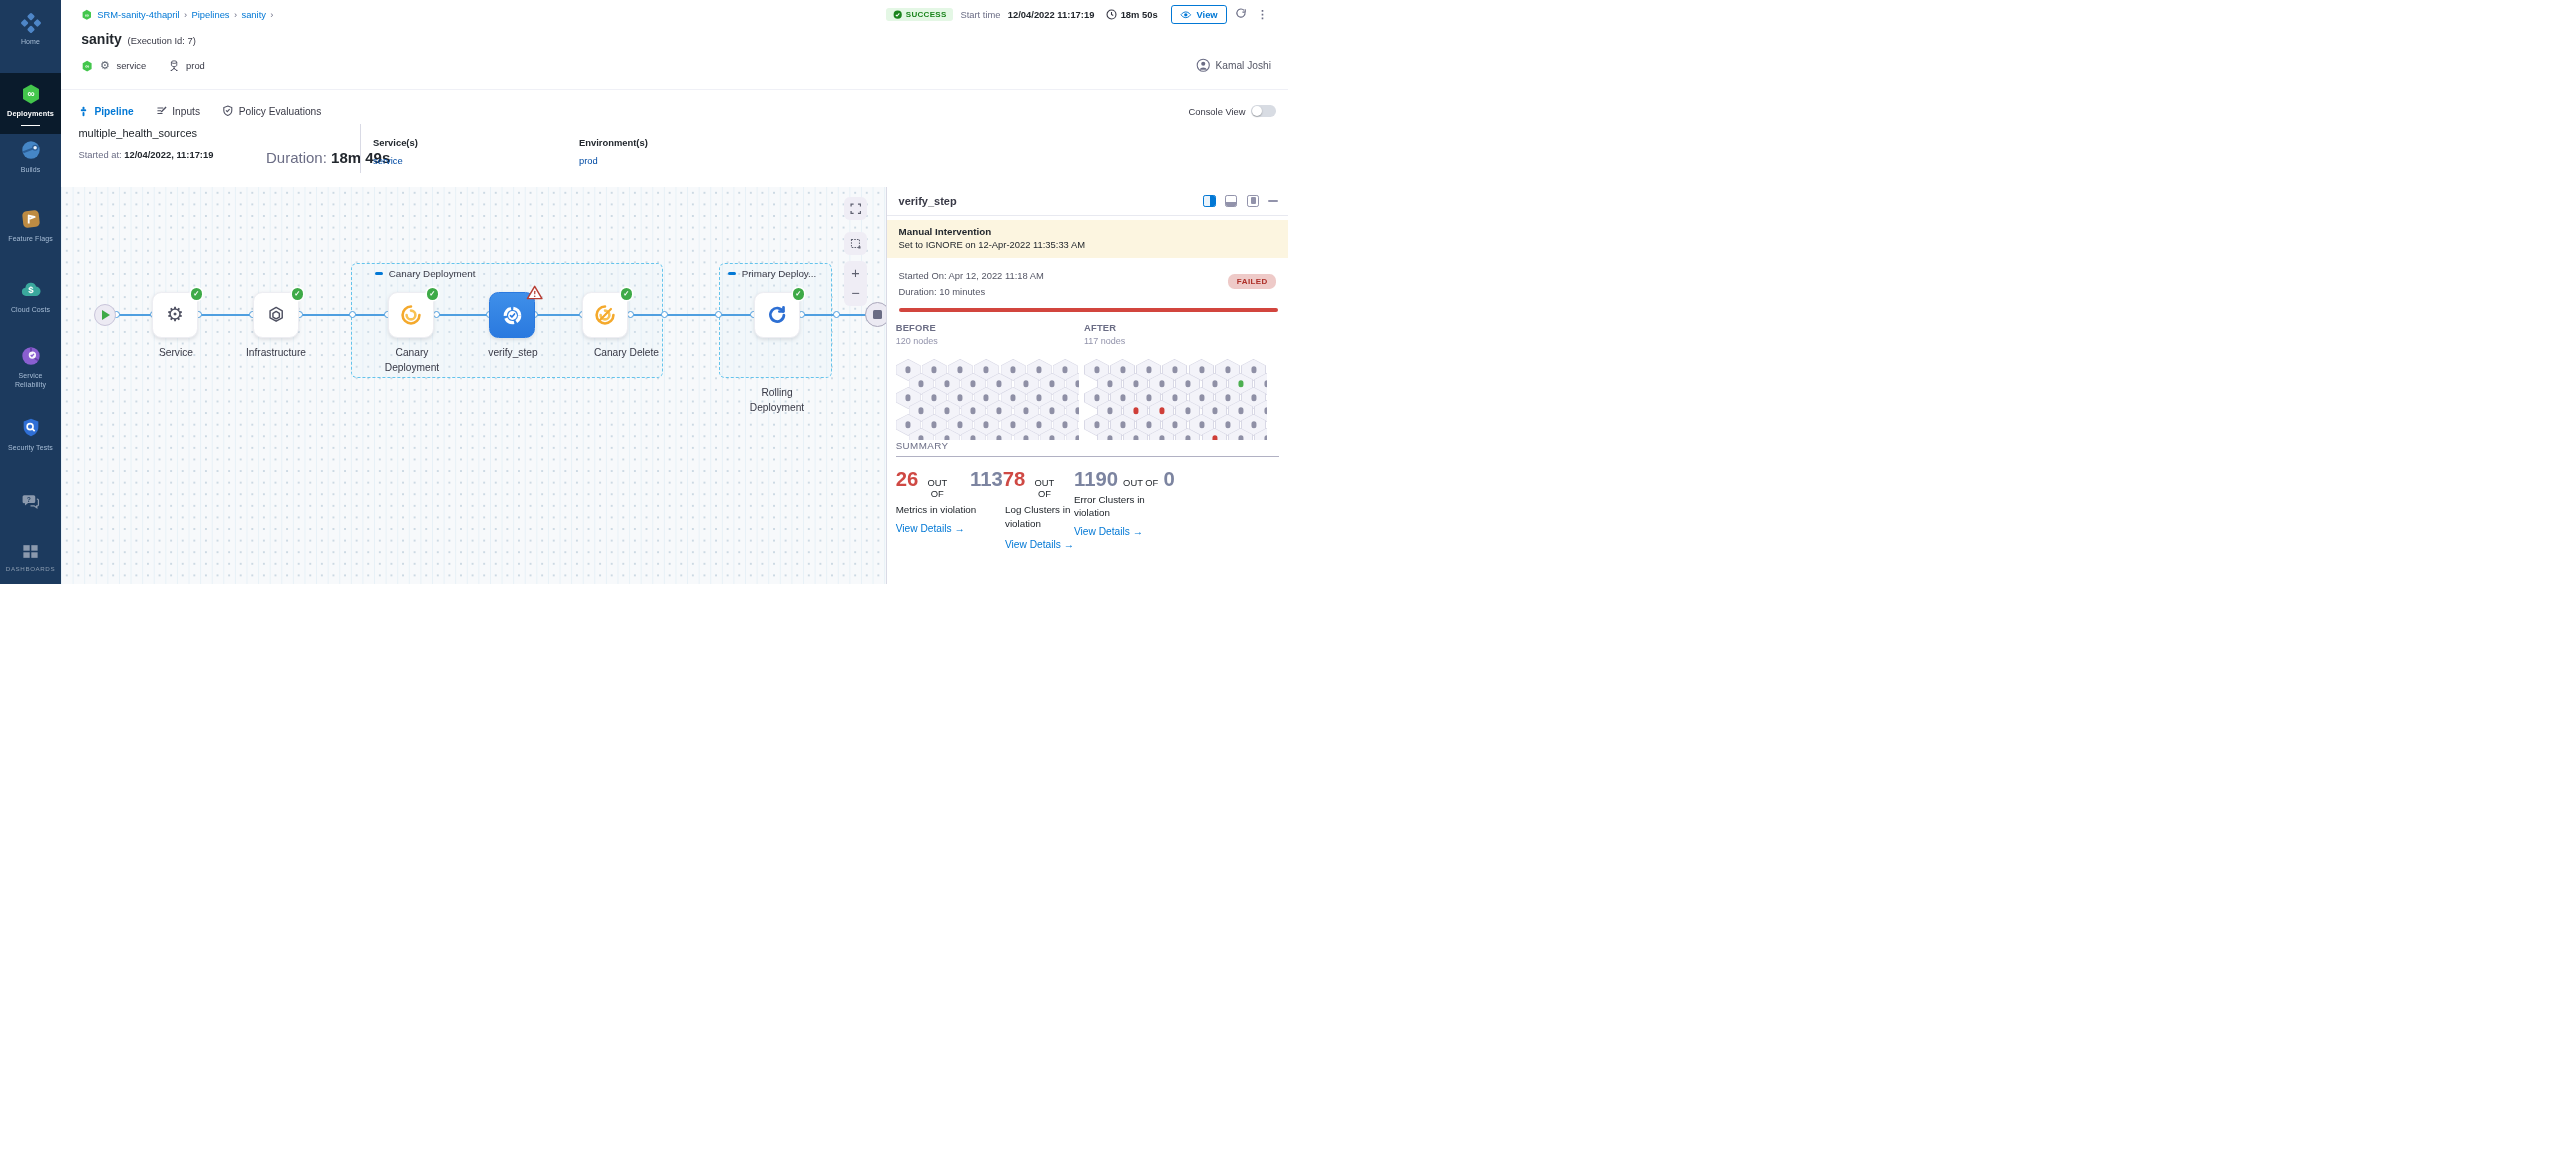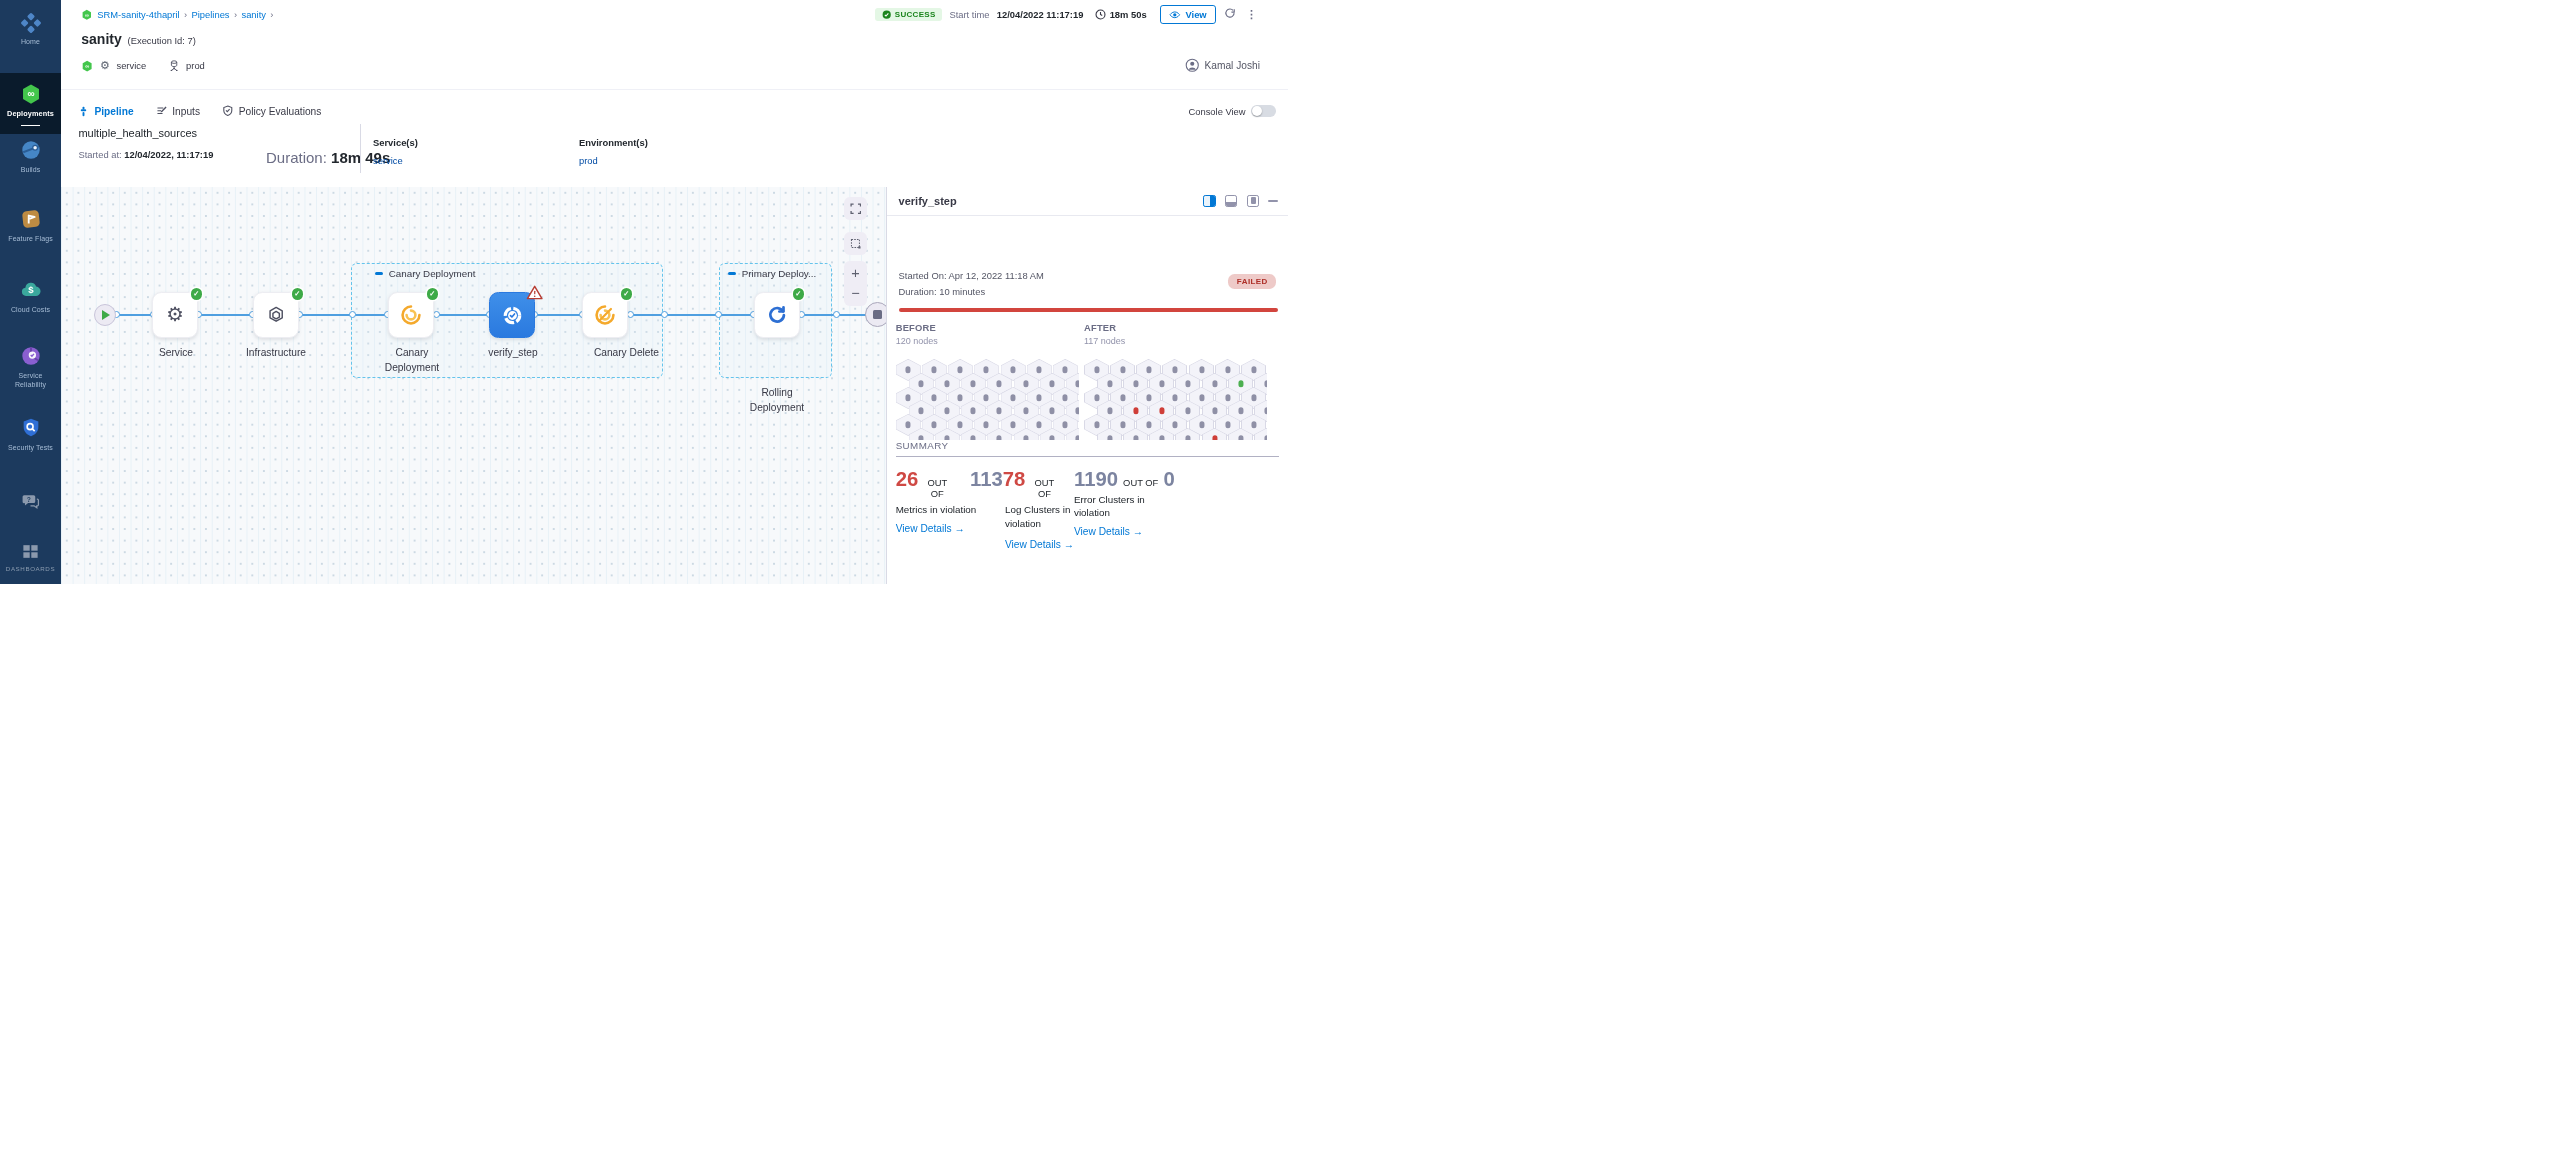--- a/index.html
+++ b/index.html
@@ -11,21 +11,21 @@
   
   .sidebar { position:absolute; left:0; top:0; width:61px; height:584px; background:#1c3a5e; z-index:30; }
   .side-item { position:absolute; left:0; width:61px; display:flex; flex-direction:column; align-items:center; gap:3.6px; cursor:pointer; }
   .side-label { font-size:7px; color:#a7bdd6; text-align:center; line-height:1.3; letter-spacing:0.1px; width:57px; }
   .side-item.active { background:#0a1b2c; padding:10.2px 0 7.3px; }
   .side-item.active .side-label { color:#fff; font-weight:bold; font-size:7.3px; }
   .side-underline { width:19px; height:1.5px; background:#fff; margin-top:2.9px; }
   .side-item.dash .side-label { color:#8b9cb0; letter-spacing:0.6px; font-size:6.2px; }
 
   
-  .topbar { position:absolute; left:61px; top:0; right:15px; height:89px; background:#fff;padding-left:20px; }
+  .topbar { position:absolute; left:61px; top:0; right:4px; height:89px; background:#fff;padding-left:20px; }
   .row1 { position:absolute; top:5.8px; left:20.3px; right:13px; height:17.4px; display:flex; align-items:center; }
   .breadcrumb { display:flex; align-items:center; gap:4.4px; font-size:9.4px; }
   .breadcrumb a { color:#0278d5; text-decoration:none; cursor:pointer; }
   .breadcrumb .sep { color:#6b6d85; font-size:9.4px; }
   .row1-right { margin-left:auto; display:flex; align-items:center; gap:7.3px; }
   .badge-success { display:inline-flex; align-items:center; gap:3.6px; background:#e4f7e5; border-radius:2.9px; padding:2.2px 6.5px;
     color:#1b841d; font-size:8px; font-weight:bold; letter-spacing:0.3px; }
   .lbl-gray { color:#6b6d85; font-size:9.4px; }
   .val-dark { color:#22272d; font-size:9.4px; font-weight:bold; }
   .view-btn { display:inline-flex; align-items:center; gap:4.4px; border:0.7px solid #0278d5; background:#fff; color:#0278d5;
@@ -511,20 +511,24 @@
   <div class="panel">
     <div class="panel-head">
       <span class="panel-title">verify_step</span>
       <span class="panel-icons">
         <span class="lay-ic active"></span>
         <span class="lay-ic bottom"></span>
         <span class="lay-ic float"></span>
         <span class="min-ic"></span>
       </span>
     </div>
+    <div class="banner">
+      <div class="bt">Manual Intervention</div>
+      <div class="bm">Set to IGNORE on 12-Apr-2022 11:35:33 AM</div>
+    </div>
     <div class="p-info" style="top:83px;">Started On: Apr 12, 2022 11:18 AM</div>
     <div class="p-info" style="top:99px;">Duration: 10 minutes</div>
     <div class="badge-failed">FAILED</div>
     <div class="redbar"></div>
 
     <div class="ba-col" style="left:8.7px;">
       <div class="ba-label">BEFORE</div>
       <div class="ba-nodes">120 nodes</div>
       <div class="hexgrid" id="hex-before">
           <div class="hex" style="left: 0px; top: 0px;">

